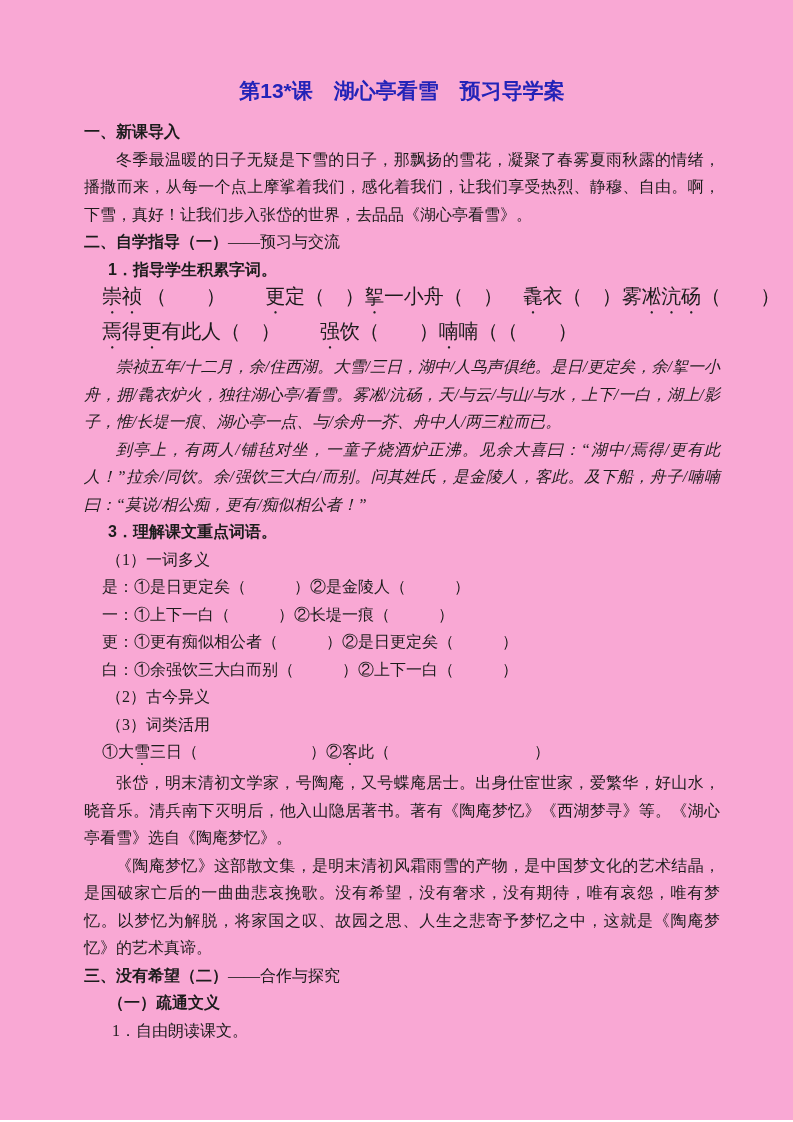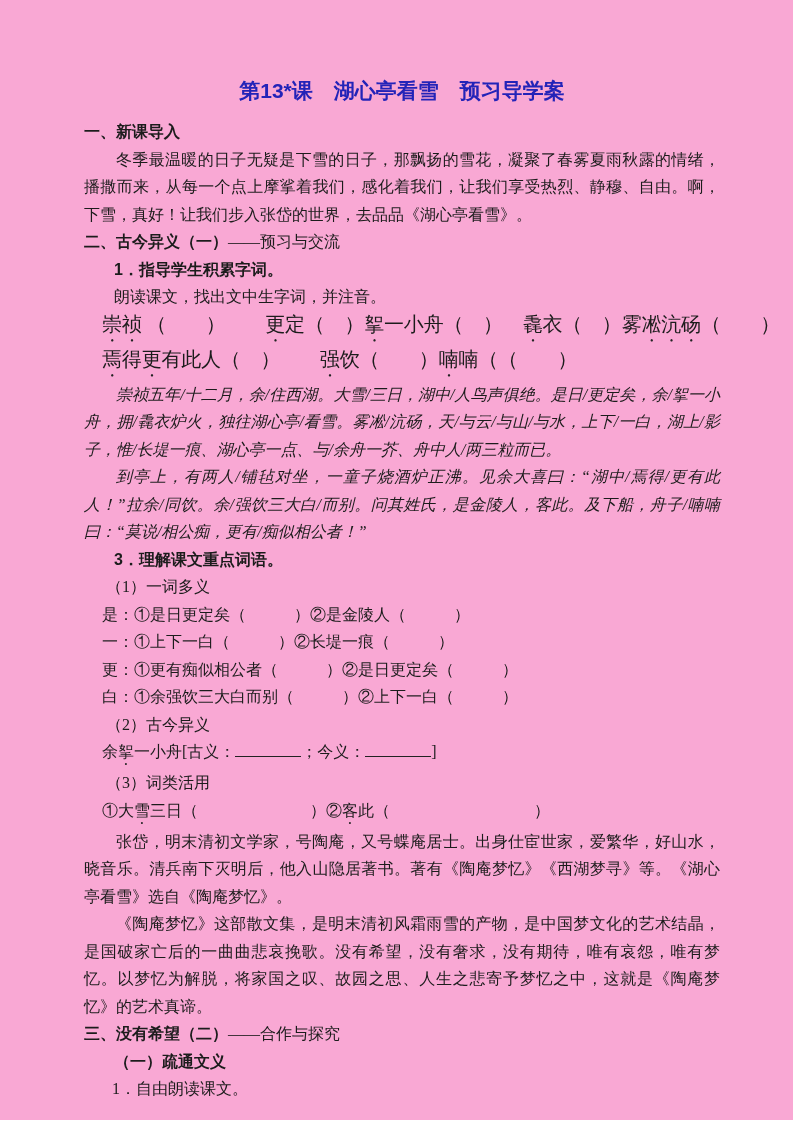--- a/index.html
+++ b/index.html
@@ -30,21 +30,21 @@
   }
   .hd-tail {
     font-family: "Liberation Serif", "DejaVu Serif", serif;
     font-weight: 400;
   }
   .para { margin: 0; text-indent: 2em; text-align: justify; }
   .line { margin: 0; }
   .kai { font-style: italic; }
   .ind-18 { margin-left: 18px; }
   .ind-22 { margin-left: 22px; font-family: Liberation Serif, serif; }
-  .ind-26 { margin-left: 30px; }
+  .ind-26 { margin-left: 24px; }
   .ind-28 { margin-left: 28px; }
   .ex-line { white-space: pre; font-size: 20px; letter-spacing: -0.2px; }
   .em-dot {
     -webkit-text-emphasis: filled dot #222;
     -webkit-text-emphasis-position: under;
     text-emphasis: filled dot #222;
     text-emphasis-position: under left;
   }
   .blank {
     display: inline-block;
@@ -57,25 +57,24 @@
 <body>
 
 <div class="page">
 
   <h1 class="doc-title" style="color: rgb(35, 35, 184);">第13*课　湖心亭看雪　预习导学案</h1>
 
   <p class="hd line">一、新课导入</p>
 
   <p class="para">冬季最温暖的日子无疑是下雪的日子，那飘扬的雪花，凝聚了春雾夏雨秋露的情绪，播撒而来，从每一个点上摩挲着我们，感化着我们，让我们享受热烈、静穆、自由。啊，下雪，真好！让我们步入张岱的世界，去品品《湖心亭看雪》。</p>
 
-  <p class="hd line"><span>二、古今异义（一）</span><span class="hd-tail">——预习与交流</span></p>
+  <p class="hd line"><span>二、自学指导（一）</span><span class="hd-tail">——预习与交流</span></p>
 
   <p class="hd line ind-26">1．指导学生积累字词。</p>
 
-  <p class="line ind-26">朗读课文，找出文中生字词，并注音。</p>
 
   <p class="line ind-18 ex-line"><span class="em-dot">崇祯</span><span> （　　）　　</span><span class="em-dot">更</span><span>定（　）</span><span class="em-dot">挐</span><span>一小舟（　）　</span><span class="em-dot">毳</span><span>衣（　）雾</span><span class="em-dot">凇沆砀</span><span>（　　）　　铺</span><span class="em-dot">毡</span><span>对坐（　）</span></p>
 
   <p class="line ind-18 ex-line"><span class="em-dot">焉</span><span>得</span><span class="em-dot">更</span><span>有此人（　）　　</span><span class="em-dot">强</span><span>饮（　　）</span><span class="em-dot">喃</span><span>喃（（　　）</span></p>
 
 
   <p class="para kai">崇祯五年/十二月，余/住西湖。大雪/三日，湖中/人鸟声俱绝。是日/更定矣，余/挐一小舟，拥/毳衣炉火，独往湖心亭/看雪。雾凇/沆砀，天/与云/与山/与水，上下/一白，湖上/影子，惟/长堤一痕、湖心亭一点、与/余舟一芥、舟中人/两三粒而已。</p>
 
   <p class="para kai">到亭上，有两人/铺毡对坐，一童子烧酒炉正沸。见余大喜曰：“湖中/焉得/更有此人！”拉余/同饮。余/强饮三大白/而别。问其姓氏，是金陵人，客此。及下船，舟子/喃喃曰：“莫说/相公痴，更有/痴似相公者！”</p>
 
@@ -83,21 +82,20 @@
 
   <p class="line ind-22">（1）一词多义</p>
 
   <p class="line ind-18">是：①是日更定矣（　　　）②是金陵人（　　　）</p>
   <p class="line ind-18">一：①上下一白（　　　）②长堤一痕（　　　）</p>
   <p class="line ind-18">更：①更有痴似相公者（　　　）②是日更定矣（　　　）</p>
   <p class="line ind-18">白：①余强饮三大白而别（　　　）②上下一白（　　　）</p>
 
   <p class="line ind-22">（2）古今异义</p>
 
-  <p class="line ind-18"><span>余</span><span class="em-dot">挐</span><span>一小舟[古义：</span><span class="blank"></span><span>；今义：</span><span class="blank"></span><span>]</span></p>
 
   <p class="line ind-22">（3）词类活用</p>
 
   <p class="line ind-18"><span>①大</span><span class="em-dot">雪</span><span>三日（　　　　　　　）②</span><span class="em-dot">客</span><span>此（　　　　　　　　　）</span></p>
 
 
   <p class="para">张岱，明末清初文学家，号陶庵，又号蝶庵居士。出身仕宦世家，爱繁华，好山水，晓音乐。清兵南下灭明后，他入山隐居著书。著有《陶庵梦忆》《西湖梦寻》等。《湖心亭看雪》选自《陶庵梦忆》。</p>
 
   <p class="para">《陶庵梦忆》这部散文集，是明末清初风霜雨雪的产物，是中国梦文化的艺术结晶，是国破家亡后的一曲曲悲哀挽歌。没有希望，没有奢求，没有期待，唯有哀怨，唯有梦忆。以梦忆为解脱，将家国之叹、故园之思、人生之悲寄予梦忆之中，这就是《陶庵梦忆》的艺术真谛。</p>
 

